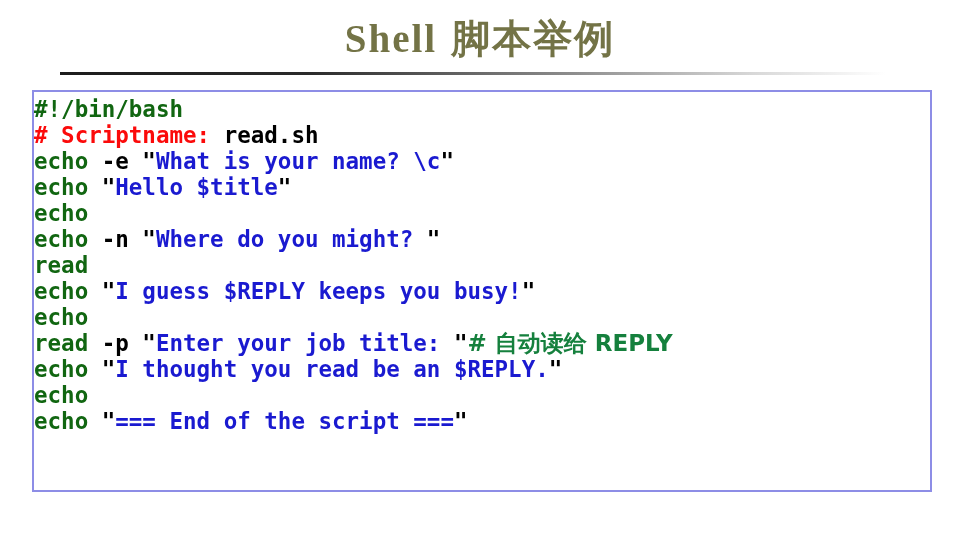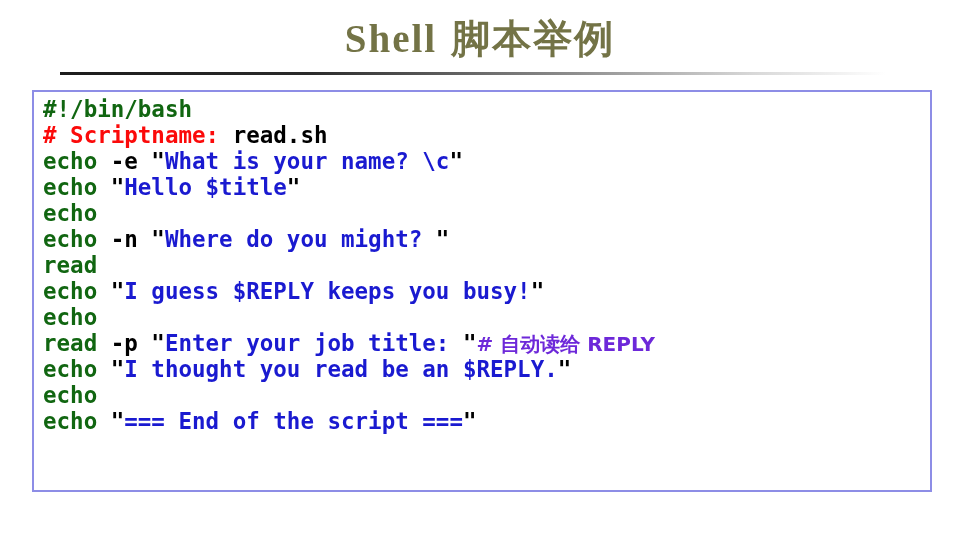--- a/index.html
+++ b/index.html
@@ -52,41 +52,41 @@
   
   #code-box {
     position: absolute;
     left: 32px;
     top: 90px;
     width: 900px;
     height: 402px;
     box-sizing: border-box;
     border: 2px solid #8d8de6;
     background: #ffffff;
-    padding: 4px 0 0 9px;
+    padding: 4px 0 0 0;
     overflow: hidden;
   }
   .code-line {
     font-family: "DejaVu Sans Mono", "Liberation Mono", monospace;
     font-weight: bold;
     font-size: 22.5px;
     line-height: 26px;
     white-space: pre;
     letter-spacing: 0px;
     height: 26px;
   }
   .cmd    { color: #116611; }          
   .cmt    { color: #fb0a0a; }          
   .plain  { color: #000000; }          
   .str    { color: #1a1ad0; }          
   .note   {                            
-    color: #6d28d9;
+    color: #15803d;
     font-family: "DejaVu Sans", "Liberation Sans", sans-serif;
     font-weight: bold;
-    font-size: 20px;
+    font-size: 23px;
   }
 </style>
 </head>
 <body>
 
 <div id="slide-title">
   <span class="t-latin">Shell</span><span class="t-cjk">脚本举例</span>
 </div>
 
 <div id="title-rule"></div>

